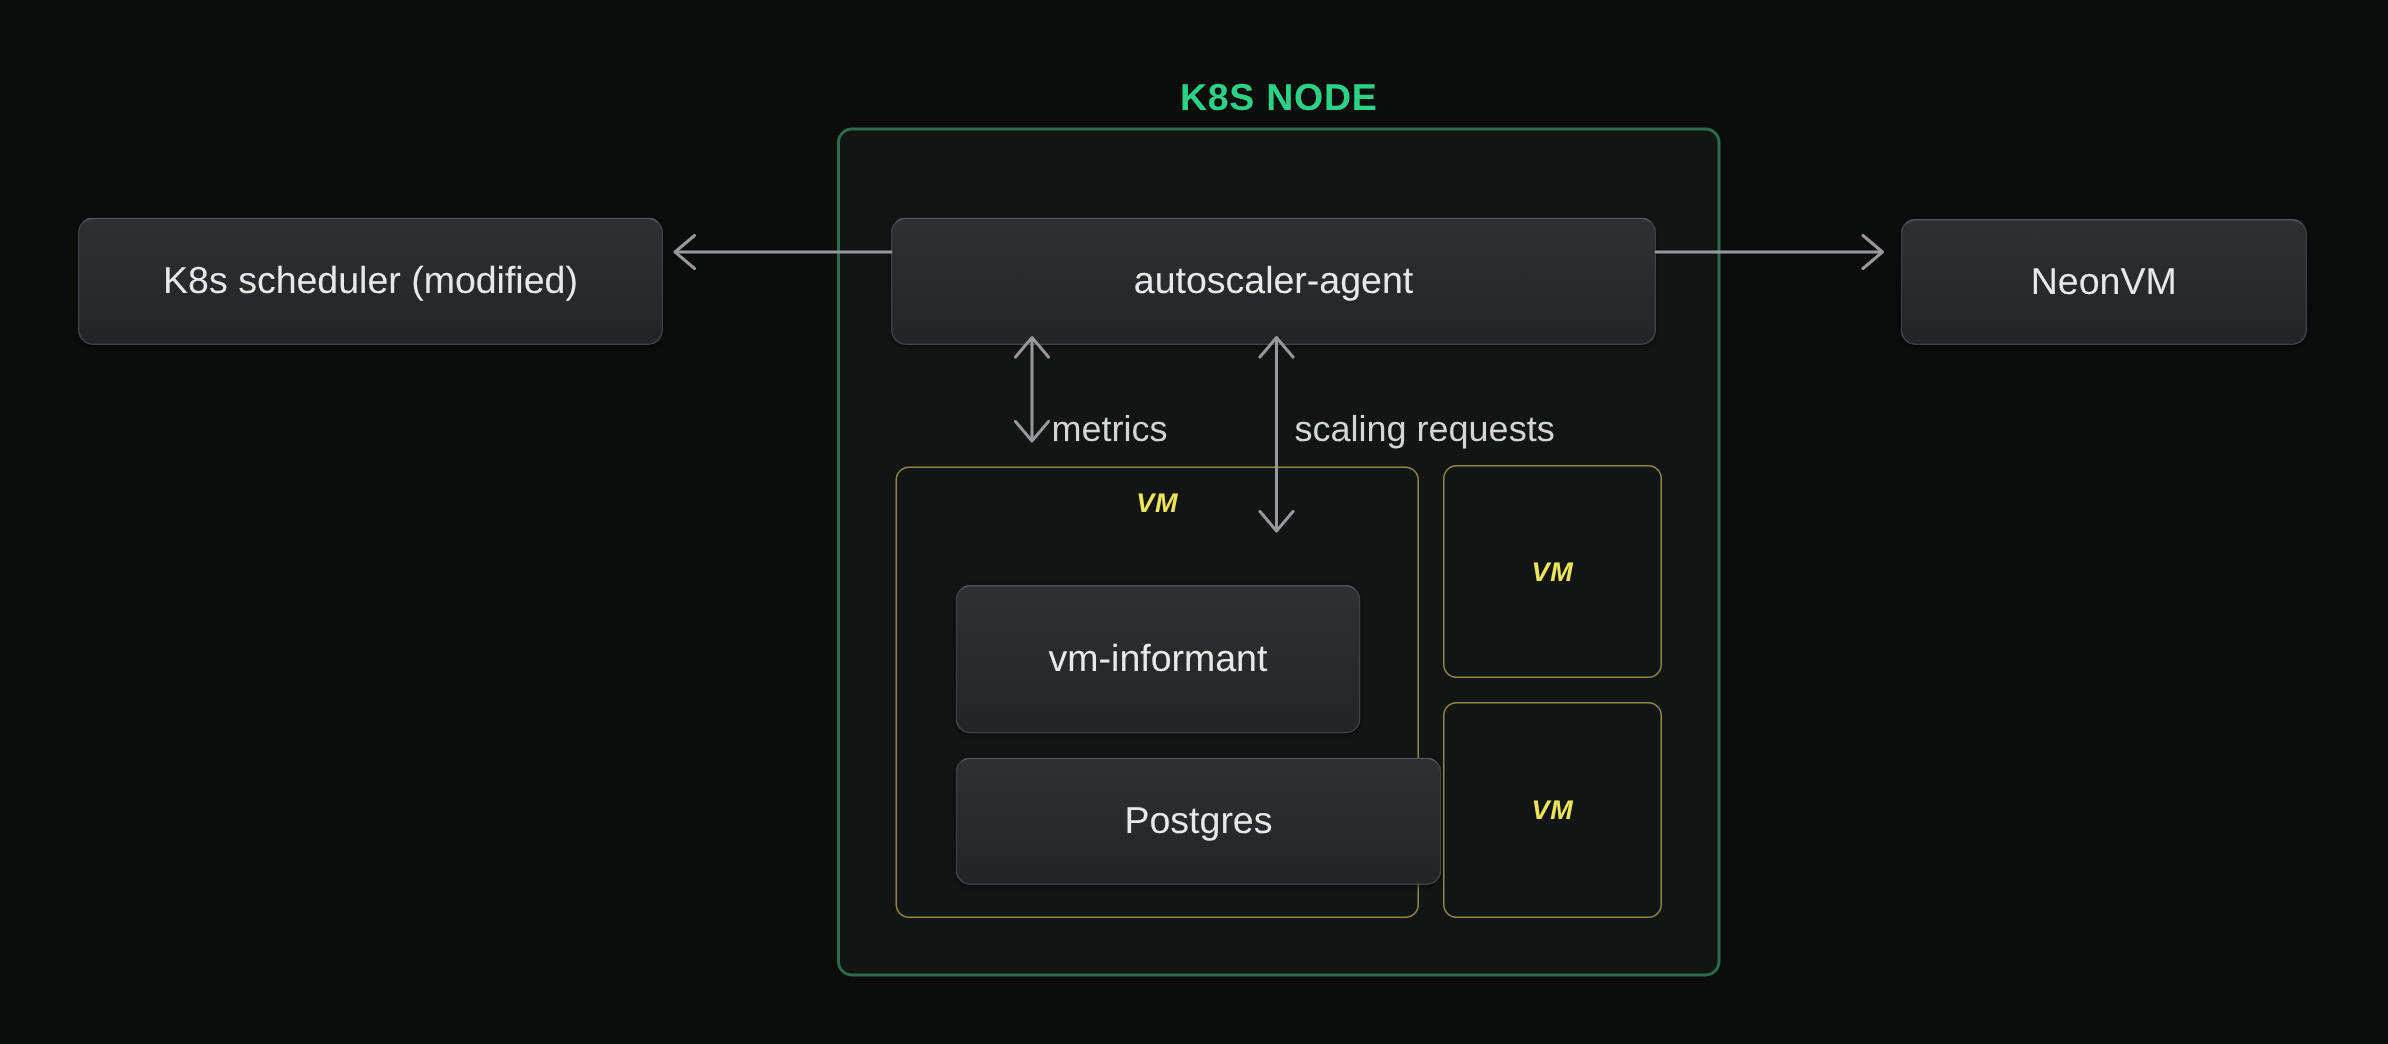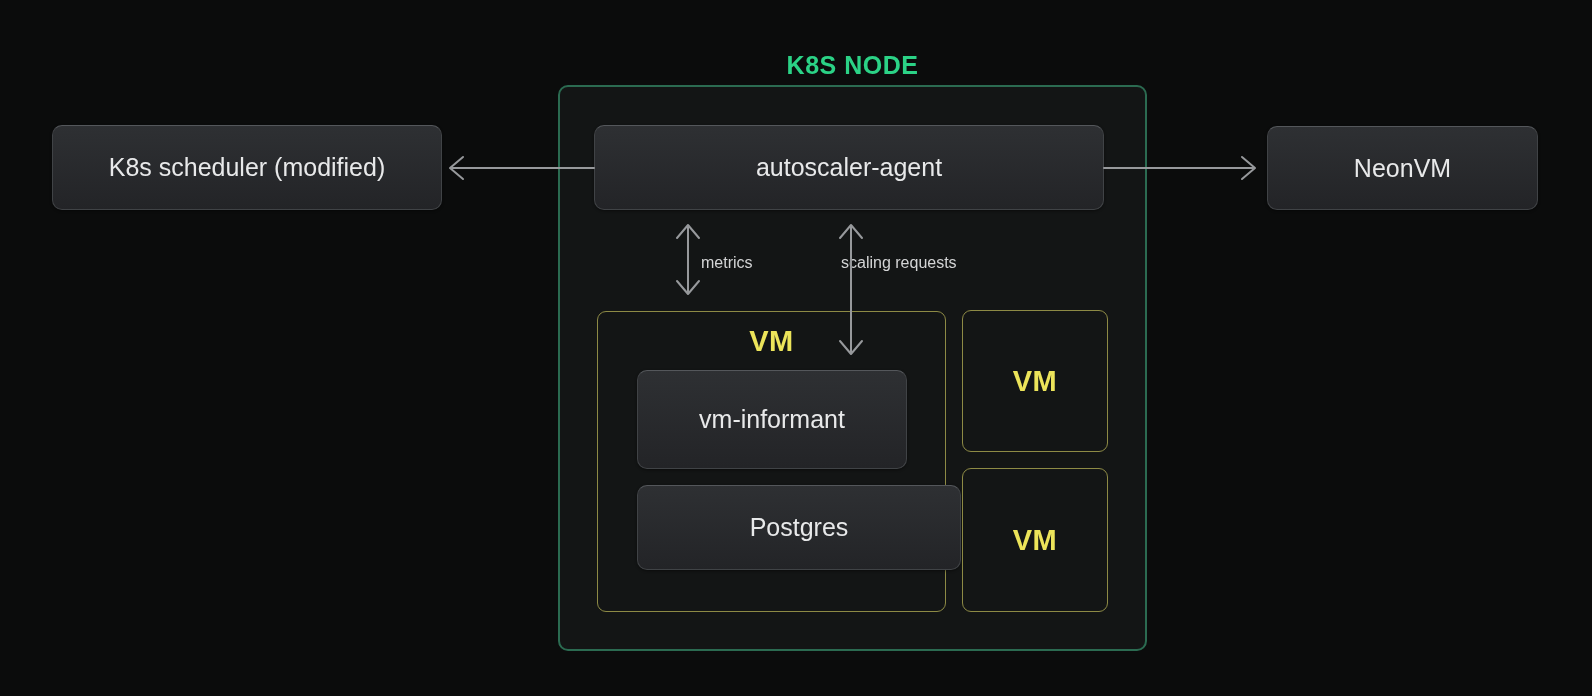--- a/index.html
+++ b/index.html
@@ -49,50 +49,53 @@
     border:1px solid #404346;
     border-top-color:#54575b;
     border-radius:10px;
     box-sizing:border-box;
     color:var(--box-text);
     font-size:25px;
     display:flex;
     align-items:center;
     justify-content:center;
     box-shadow:0 1px 3px rgba(0,0,0,.45);
+    margin-top:20px;
   }
   .vm-box{
     position:absolute;
     border:1.5px solid var(--vm-border-yellow);
     border-radius:9px;
     box-sizing:border-box;
     background:transparent;
   }
   .vm-label{
     color:var(--vm-label-yellow);
-    font-size:29px;
+    font-size:18px;
     font-weight:bold;
     letter-spacing:.5px;
+    font-style:italic;
   }
   .vm-box.titled .vm-label{
     position:absolute;
     top:13px; left:0; width:100%;
     text-align:center;
   }
   .vm-box.centered{
     display:flex;
     align-items:center;
     justify-content:center;
   }
   .edge-label{
     position:absolute;
     color:var(--edge-label-text);
-    font-size:16px;
+    font-size:24px;
     line-height:28px;
     white-space:nowrap;
+    margin-top:24px;
   }
   .arrows{
     position:absolute;
     left:0; top:0;
     width:1592px; height:696px;
     color:var(--arrow-gray);
     pointer-events:none;
   }
   .arrows path{
     fill:none;
@@ -138,21 +141,21 @@
   <div class="vm-box centered" style="left:962px;top:310px;width:146px;height:142px;">
     <span class="vm-label">VM</span>
   </div>
 
   <div class="vm-box centered" style="left:962px;top:468px;width:146px;height:144px;">
     <span class="vm-label">VM</span>
   </div>
 
   <div class="edge-label" style="left:701px;top:249px;">metrics</div>
 
-  <div class="edge-label" style="left:841px;top:249px;">scaling requests</div>
+  <div class="edge-label" style="left:863px;top:249px;">scaling requests</div>
 
   <svg class="arrows" viewBox="0 0 1592 696" aria-hidden="true">
 
     <g>
       <path d="M594,168 H452"></path>
       <path d="M463,157 L450,168 L463,179"></path>
     </g>
 
     <g>
       <path d="M1104,168 H1253"></path>

